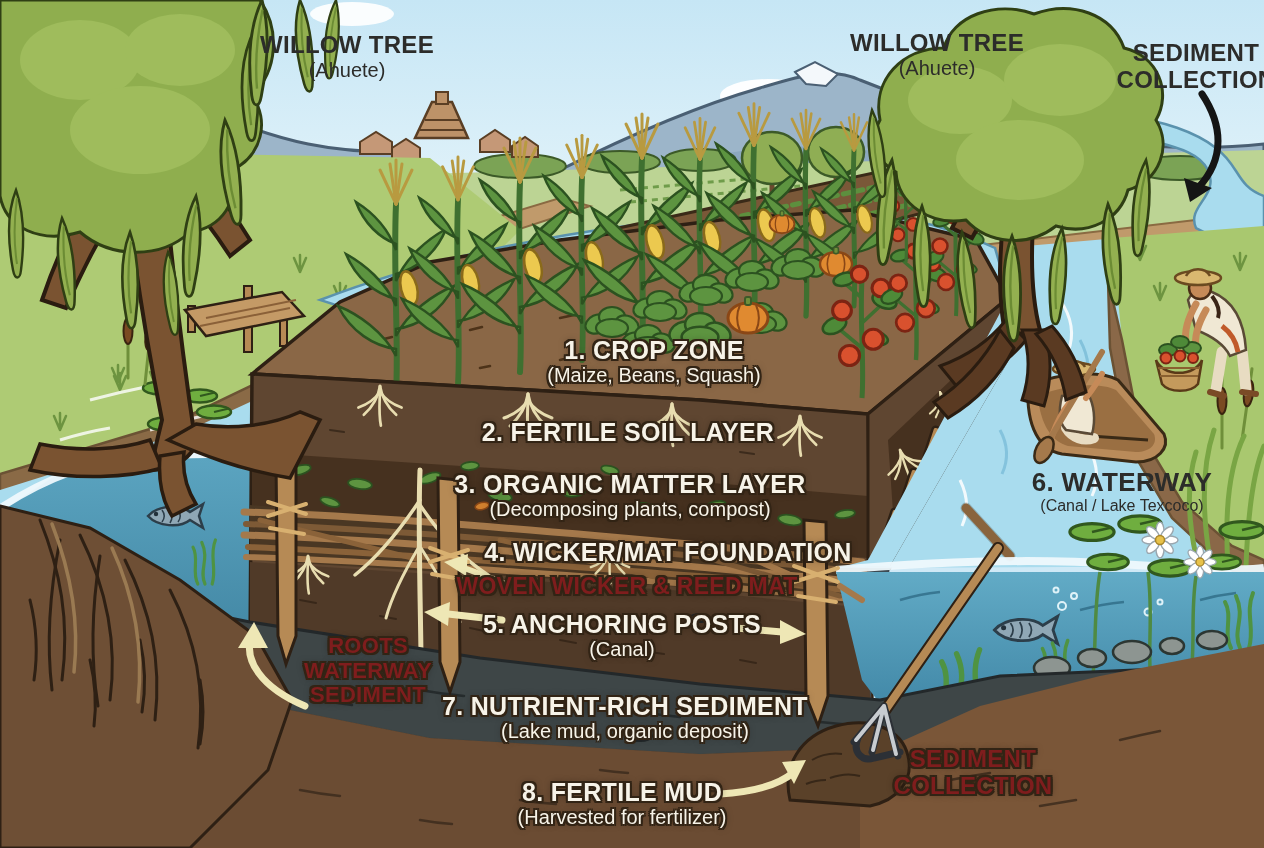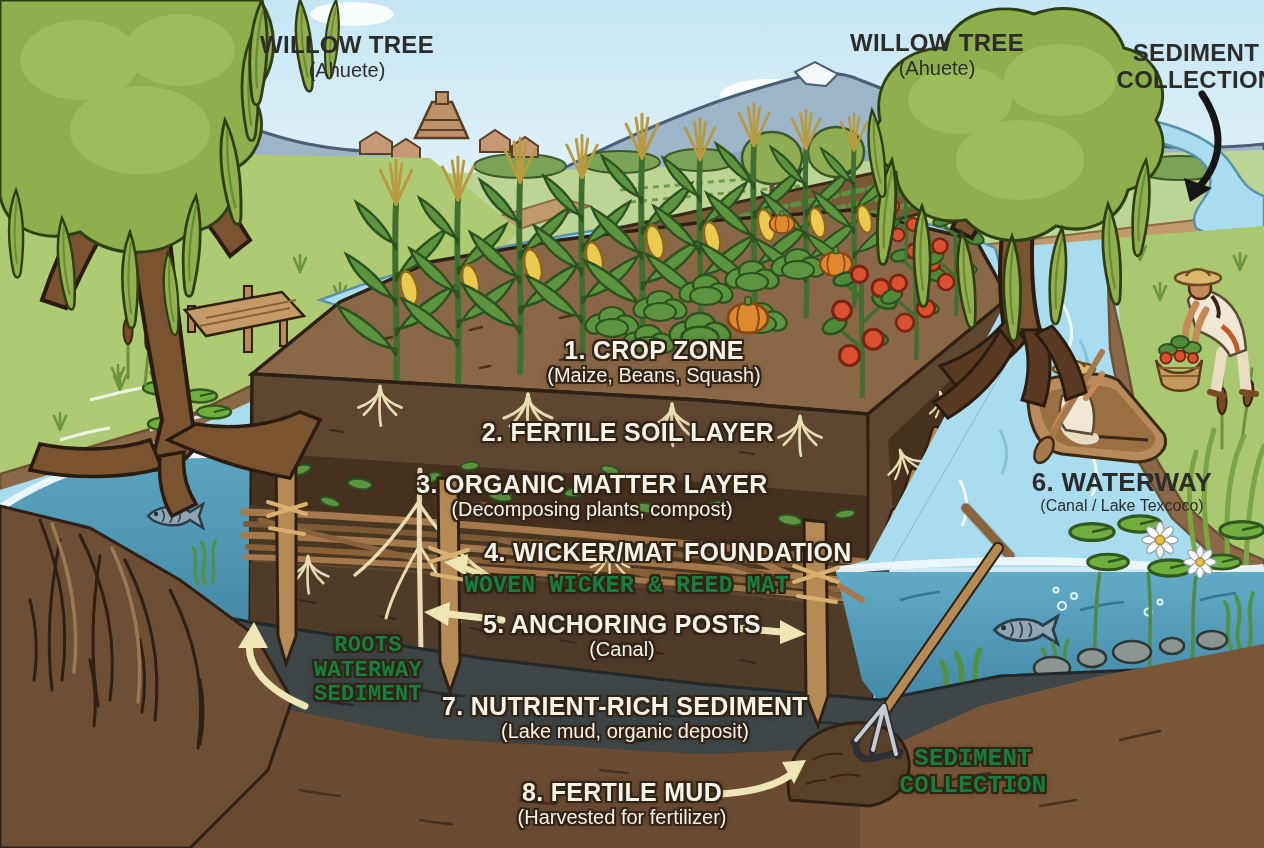--- a/index.html
+++ b/index.html
@@ -23,21 +23,21 @@
   }
   
   .white .t1,.white .t2,.cream .t1,.cream .t2{
     text-shadow:
       -2px -2px 0 #322415, 2px -2px 0 #322415,
       -2px  2px 0 #322415, 2px  2px 0 #322415,
       -2px  0   0 #322415, 2px  0   0 #322415,
        0   -2px 0 #322415, 0    2px 0 #322415,
        0 0 7px rgba(20,12,4,.55);
   }
-  .cream{color:#15803d;font-family:Liberation Mono, monospace;}
+  .cream{color:#7f1d1d;}
   .cream .t1{font-size:23px;}
   .big .t1{font-size:25px;}
 </style>
 </head>
 <body>
 
 <div class="stage">
 
 <svg width="1264" height="848" viewBox="0 0 1264 848">
   <defs>
@@ -702,21 +702,21 @@
 
 <div class="label white big" style="left:654px;top:336px">
   <div class="t1">1. CROP ZONE</div>
   <div class="t2">(Maize, Beans, Squash)</div>
 </div>
 
 <div class="label white big" style="left:628px;top:418px">
   <div class="t1">2. FERTILE SOIL LAYER</div>
 </div>
 
-<div class="label white big" style="left:592px;top:470px">
+<div class="label white big" style="left:630px;top:470px">
   <div class="t1">3. ORGANIC MATTER LAYER</div>
   <div class="t2">(Decomposing plants, compost)</div>
 </div>
 
 <div class="label white big" style="left:668px;top:538px">
   <div class="t1">4. WICKER/MAT FOUNDATION</div>
 </div>
 
 <div class="label cream" style="left:627px;top:574px">
   <div class="t1">WOVEN WICKER &amp; REED MAT</div>

